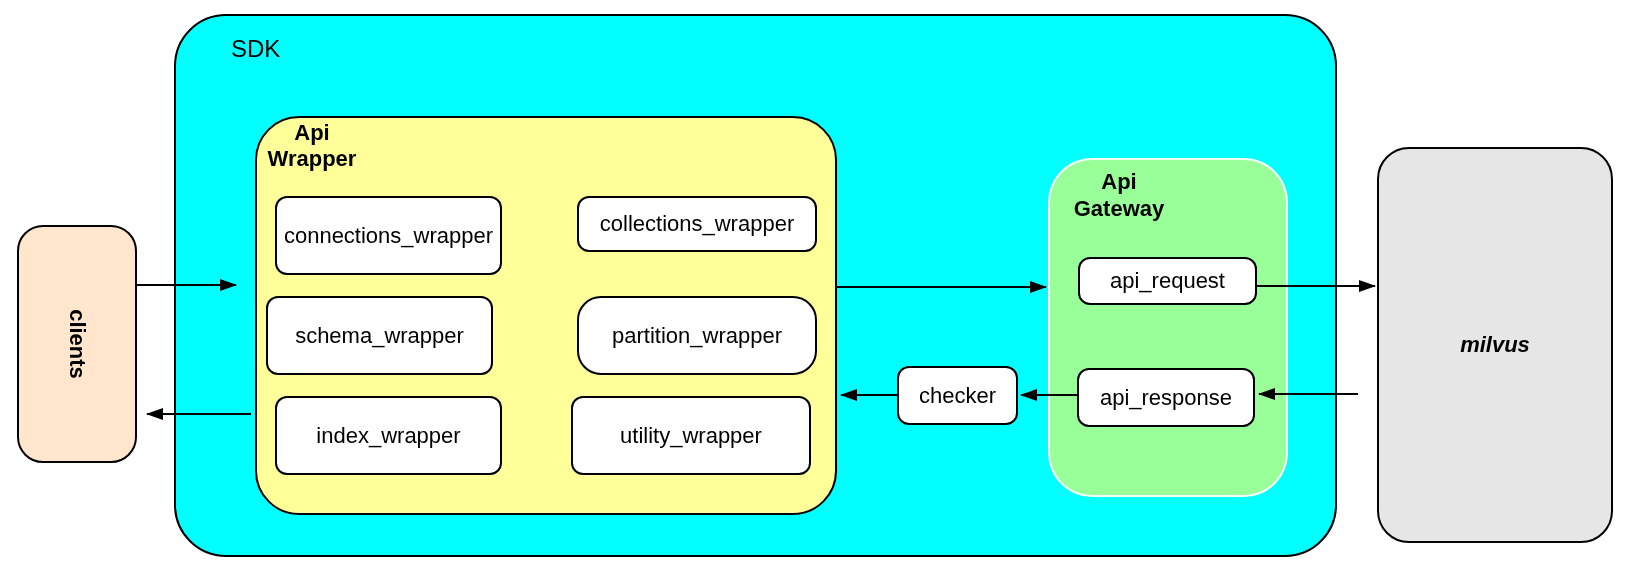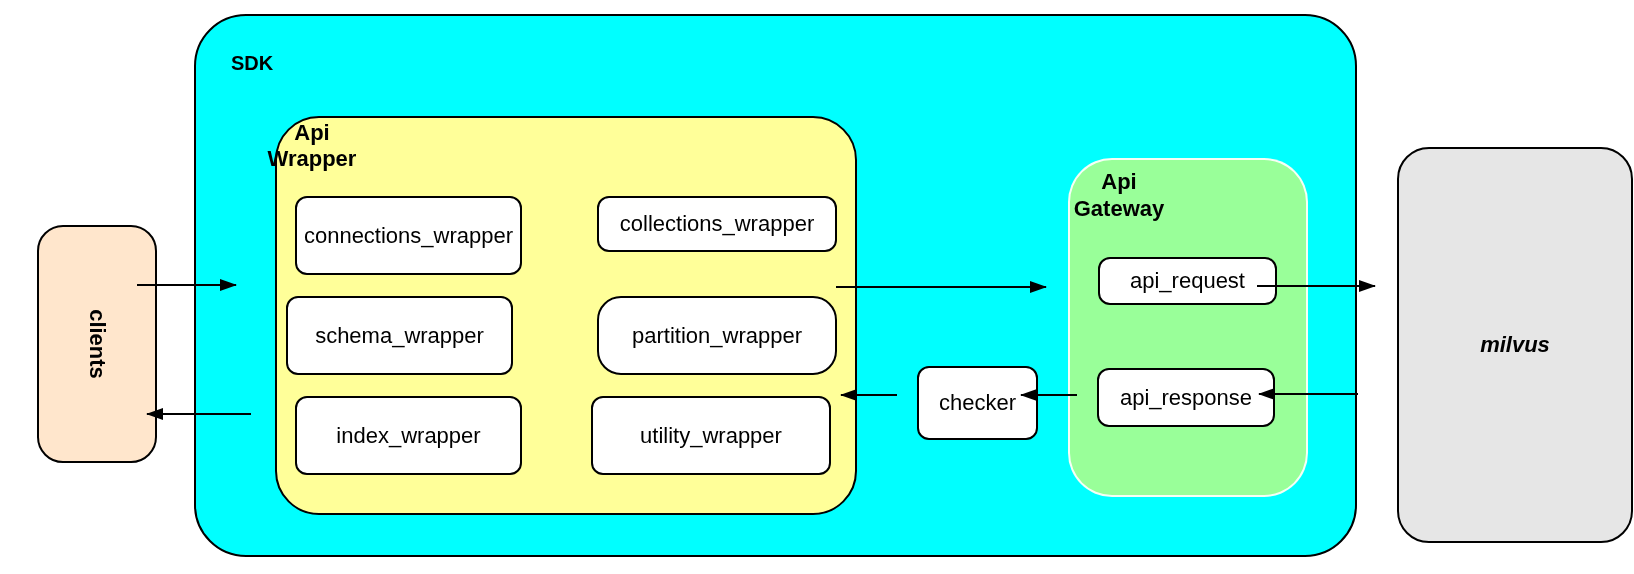--- a/index.html
+++ b/index.html
@@ -16,30 +16,30 @@
   body { font-family: "Liberation Sans", "DejaVu Sans", sans-serif; color: #000; }
 
   .canvas {
     position: relative;
     width: 1634px;
     height: 574px;
     background: #ffffff;
     overflow: hidden;
   }
 
-  .box { position: absolute; border: 2px solid var(--stroke); margin-left: 20px; }
+  .box { position: absolute; border: 2px solid var(--stroke); }
 
   .sdk {
     left: 174px; top: 14px; width: 1163px; height: 543px;
     background: var(--sdk-fill);
     border-radius: 52px;
   }
   .sdk-label {
     position: absolute; left: 231px; top: 36px;
-    font-size: 20px; font-weight: bold; line-height: 1.1; margin-top: 16px;
+    font-size: 24px; font-weight: normal; line-height: 1.1;
   }
 
   .clients {
     left: 17px; top: 225px; width: 120px; height: 238px;
     background: var(--clients-fill);
     border-radius: 26px;
     display: flex; align-items: center; justify-content: center;
   }
   .clients-label {
     font-size: 22px; font-weight: bold;
@@ -87,21 +87,21 @@
   }
   .n-connections { left: 275px; top: 196px; width: 227px; height: 79px; }
   .n-collections { left: 577px; top: 196px; width: 240px; height: 56px; }
   .n-schema      { left: 266px; top: 296px; width: 227px; height: 79px; }
   .n-partition   { left: 577px; top: 296px; width: 240px; height: 79px; border-radius: 24px; }
   .n-index       { left: 275px; top: 396px; width: 227px; height: 79px; }
   .n-utility     { left: 571px; top: 396px; width: 240px; height: 79px; }
 
   .n-request  { left: 1078px; top: 257px; width: 179px; height: 48px; }
   .n-response { left: 1077px; top: 368px; width: 178px; height: 59px; }
-  .n-checker  { left: 897px;  top: 366px; width: 121px; height: 74px; }
+  .n-checker  { left: 897px;  top: 366px; width: 121px; height: 59px; }
 
   .arrows {
     position: absolute; left: 0; top: 0;
     width: 1634px; height: 574px;
     pointer-events: none;
   }
   .arrows line { stroke: var(--stroke); stroke-width: 2; }
 </style>
 </head>
 <body>

